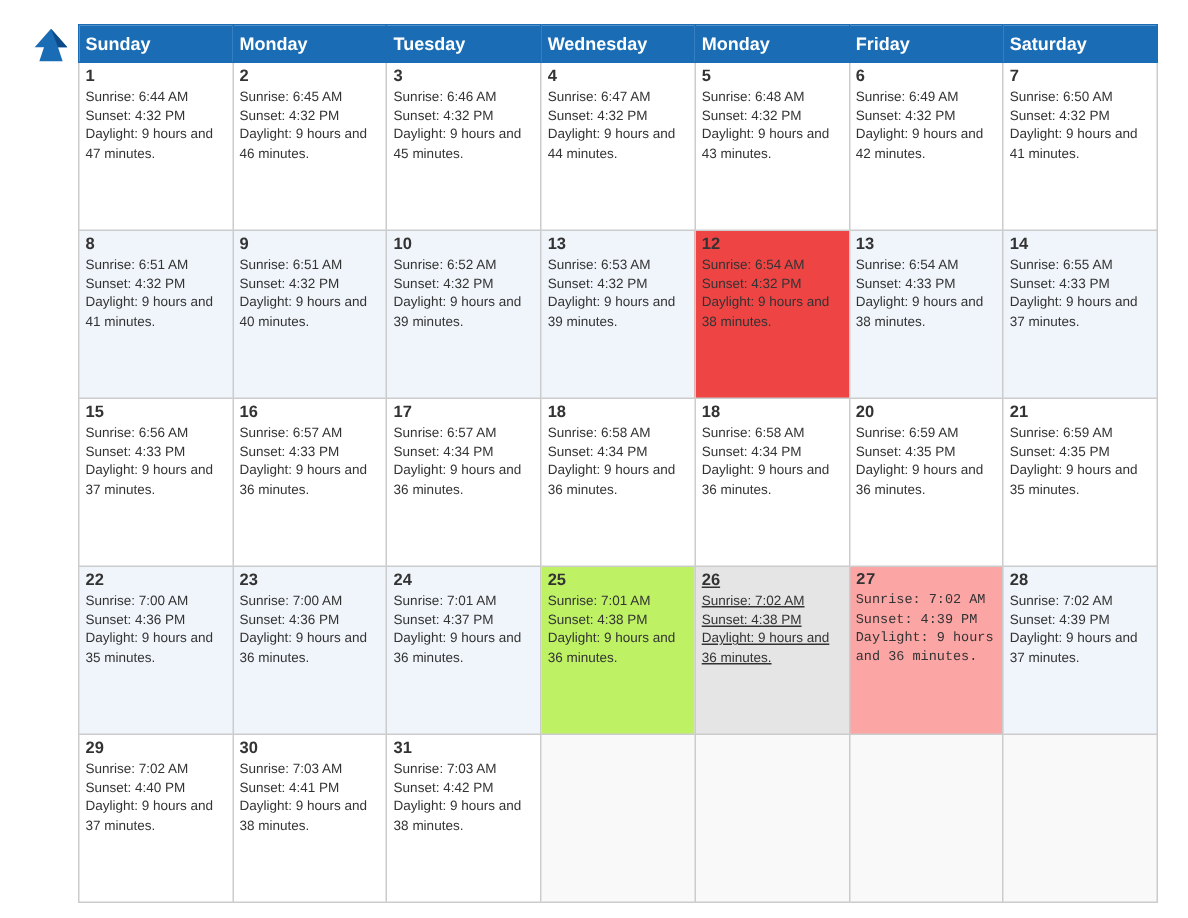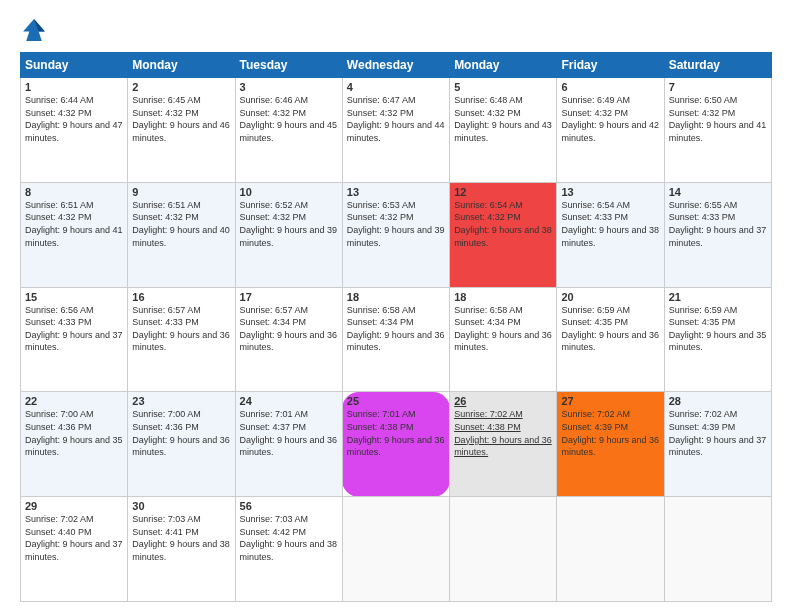--- a/index.html
+++ b/index.html
@@ -8,21 +8,21 @@
       background: #fff;
       width: 792px;
       height: 612px;
       overflow: hidden;
     }
     .page {
       width: 792px;
       height: 612px;
       padding: 16px 20px 10px 20px;
       display: flex;
-      flex-direction: column;
+      flex-direction: row;
     }
     .header {
       display: flex;
       justify-content: space-between;
       align-items: flex-start;
       margin-bottom: 8px;
     }
     .logo {
       display: flex;
       align-items: center;
@@ -162,29 +162,29 @@
           <td><span class="day-num">17</span><span class="cell-text">Sunrise: 6:57 AM<br>Sunset: 4:34 PM<br>Daylight: 9 hours and 36 minutes.</span></td>
           <td><span class="day-num">18</span><span class="cell-text">Sunrise: 6:58 AM<br>Sunset: 4:34 PM<br>Daylight: 9 hours and 36 minutes.</span></td>
           <td><span class="day-num">18</span><span class="cell-text">Sunrise: 6:58 AM<br>Sunset: 4:34 PM<br>Daylight: 9 hours and 36 minutes.</span></td>
           <td><span class="day-num">20</span><span class="cell-text">Sunrise: 6:59 AM<br>Sunset: 4:35 PM<br>Daylight: 9 hours and 36 minutes.</span></td>
           <td><span class="day-num">21</span><span class="cell-text">Sunrise: 6:59 AM<br>Sunset: 4:35 PM<br>Daylight: 9 hours and 35 minutes.</span></td>
         </tr>
         <tr>
           <td style="background: rgb(240, 245, 251);"><span class="day-num">22</span><span class="cell-text">Sunrise: 7:00 AM<br>Sunset: 4:36 PM<br>Daylight: 9 hours and 35 minutes.</span></td>
           <td style="background: rgb(240, 245, 251);"><span class="day-num">23</span><span class="cell-text">Sunrise: 7:00 AM<br>Sunset: 4:36 PM<br>Daylight: 9 hours and 36 minutes.</span></td>
           <td style="background: rgb(240, 245, 251);"><span class="day-num">24</span><span class="cell-text">Sunrise: 7:01 AM<br>Sunset: 4:37 PM<br>Daylight: 9 hours and 36 minutes.</span></td>
-          <td style="background: #d946ef; border-radius: 17px;"><span class="day-num">25</span><span class="cell-text">Sunrise: 7:01 AM<br>Sunset: 4:38 PM<br>Daylight: 9 hours and 36 minutes.</span></td>
+          <td style="background: #bef264;"><span class="day-num">25</span><span class="cell-text">Sunrise: 7:01 AM<br>Sunset: 4:38 PM<br>Daylight: 9 hours and 36 minutes.</span></td>
           <td style="background: #e5e5e5; text-decoration: underline;"><span class="day-num">26</span><span class="cell-text">Sunrise: 7:02 AM<br>Sunset: 4:38 PM<br>Daylight: 9 hours and 36 minutes.</span></td>
-          <td style="background: #f97316;"><span class="day-num">27</span><span class="cell-text">Sunrise: 7:02 AM<br>Sunset: 4:39 PM<br>Daylight: 9 hours and 36 minutes.</span></td>
+          <td style="background: #fca5a5; font-family: Liberation Mono, monospace;"><span class="day-num">27</span><span class="cell-text">Sunrise: 7:02 AM<br>Sunset: 4:39 PM<br>Daylight: 9 hours and 36 minutes.</span></td>
           <td style="background: rgb(240, 245, 251);"><span class="day-num">28</span><span class="cell-text">Sunrise: 7:02 AM<br>Sunset: 4:39 PM<br>Daylight: 9 hours and 37 minutes.</span></td>
         </tr>
         <tr>
           <td><span class="day-num">29</span><span class="cell-text">Sunrise: 7:02 AM<br>Sunset: 4:40 PM<br>Daylight: 9 hours and 37 minutes.</span></td>
           <td><span class="day-num">30</span><span class="cell-text">Sunrise: 7:03 AM<br>Sunset: 4:41 PM<br>Daylight: 9 hours and 38 minutes.</span></td>
-          <td><span class="day-num">56</span><span class="cell-text">Sunrise: 7:03 AM<br>Sunset: 4:42 PM<br>Daylight: 9 hours and 38 minutes.</span></td>
+          <td><span class="day-num">31</span><span class="cell-text">Sunrise: 7:03 AM<br>Sunset: 4:42 PM<br>Daylight: 9 hours and 38 minutes.</span></td>
           <td class="empty-cell"></td>
           <td class="empty-cell"></td>
           <td class="empty-cell"></td>
           <td class="empty-cell"></td>
         </tr>
       </tbody>
   </table>
 </div>
 
 </body></html>

